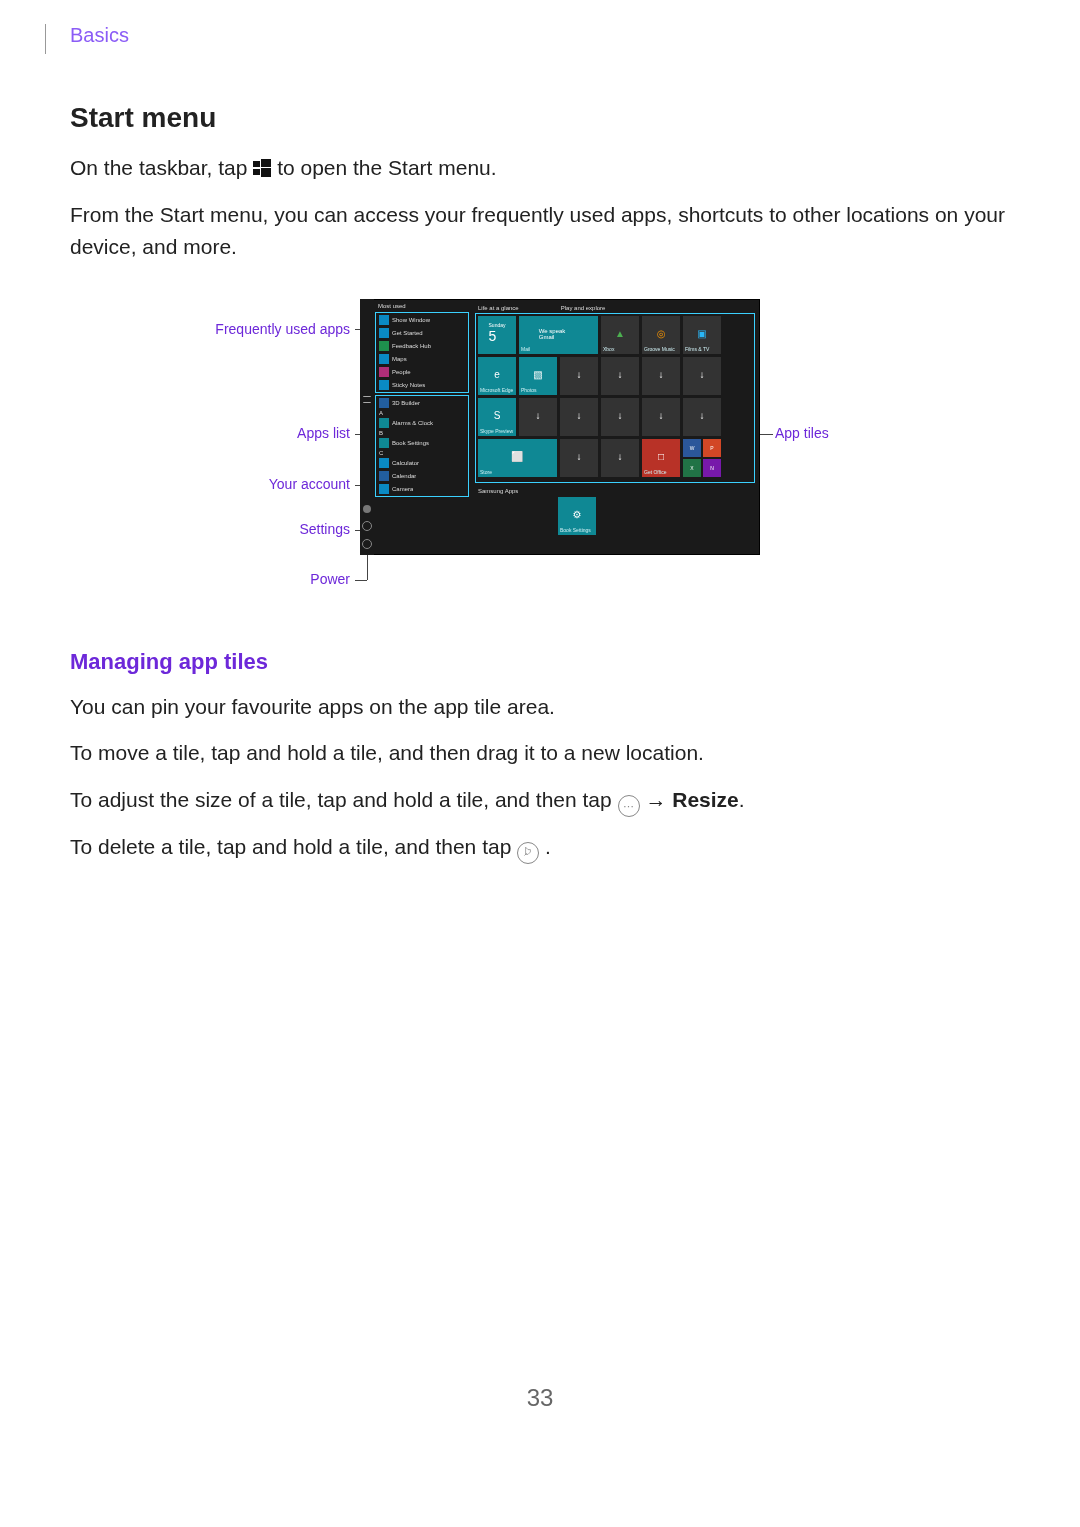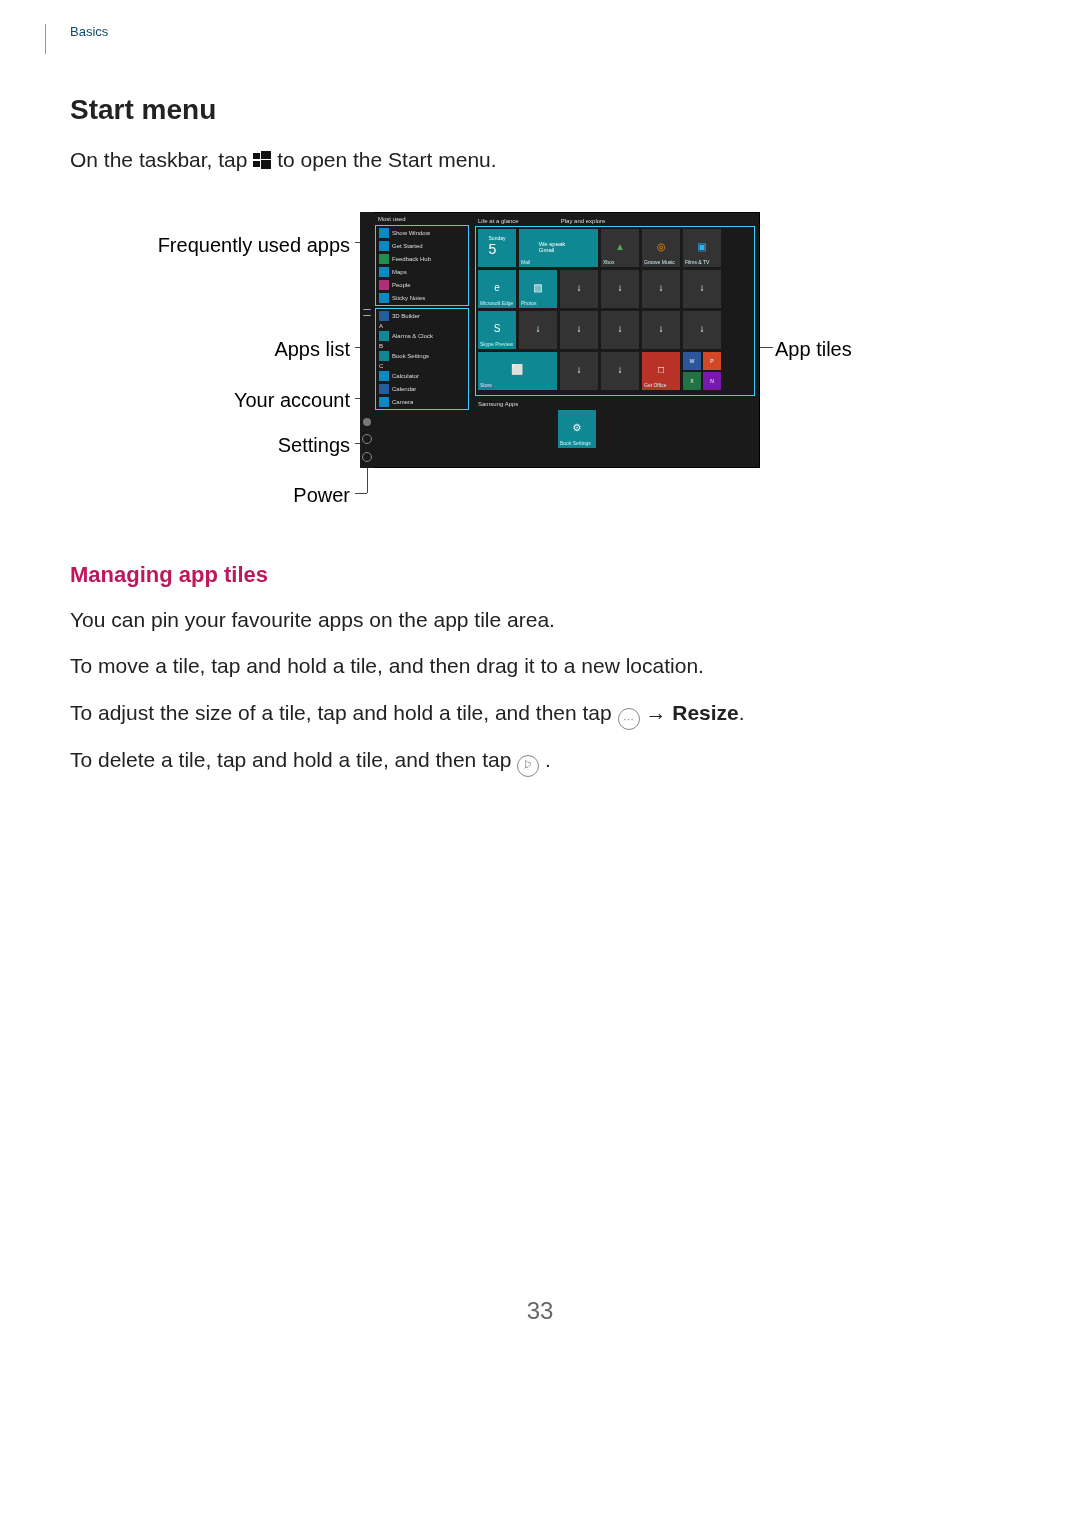--- a/index.html
+++ b/index.html
@@ -14,33 +14,33 @@
     padding: 24px 70px 40px 70px;
     box-sizing: border-box;
   }
   .rule-left {
     border-left: 1px solid #999;
     height: 30px;
     margin-left: -25px;
     margin-bottom: -30px;
   }
   .breadcrumb {
-    font-size: 13px;
-    color: #0c4a6e;
+    font-size: 20px;
+    color: #8b5cf6;
     margin-bottom: 55px;
   }
   h2.section-title {
     font-size: 28px;
     font-weight: 700;
     margin: 0 0 18px 0;
   }
   h3.subsection-title {
     font-size: 22px;
     font-weight: 700;
-    color: #be185d;
+    color: #6d28d9;
     margin: 50px 0 16px 0;
   }
   .body-text {
     font-size: 21px;
     line-height: 1.55;
     margin: 0 0 14px 0;
   }
   .body-text strong { font-weight: 700; }
   .inline-icon {
     display: inline-block;
@@ -69,22 +69,22 @@
 
   
   .figure-wrap {
     position: relative;
     width: 660px;
     margin: 35px auto 0 auto;
     height: 300px;
   }
   .callout {
     position: absolute;
-    font-size: 20px;
-    color: #000000;
+    font-size: 14px;
+    color: #6d28d9;
     text-align: right;
     white-space: nowrap;
   }
   .callout-line {
     position: absolute;
     background: #444;
   }
   .callout-line.h { height: 1px; }
   .callout-line.v { width: 1px; }
 
@@ -179,20 +179,21 @@
       <svg viewBox="0 0 18 18">
           <rect x="0" y="2" width="7" height="6" fill="#111"></rect>
           <rect x="8" y="0" width="10" height="8" fill="#111"></rect>
           <rect x="0" y="10" width="7" height="6" fill="#111"></rect>
           <rect x="8" y="9" width="10" height="9" fill="#111"></rect>
         </svg>
     </span>
     <span> to open the Start menu.</span>
   </p>
 
+  <p class="body-text">From the Start menu, you can access your frequently used apps, shortcuts to other locations on your device, and more.</p>
 
   <div class="figure-wrap">
 
     <div class="callout" style="left:-60px; top:22px; width:200px;">
       <span style="display:inline-block;text-align:right;">Frequently used apps</span>
     </div>
     <div class="callout-line h" style="left:145px; top:30px; width:25px;"></div>
 
     <div class="callout" style="left:-10px; top:126px; width:150px;">Apps list</div>
     <div class="callout-line h" style="left:145px; top:135px; width:25px;"></div>

